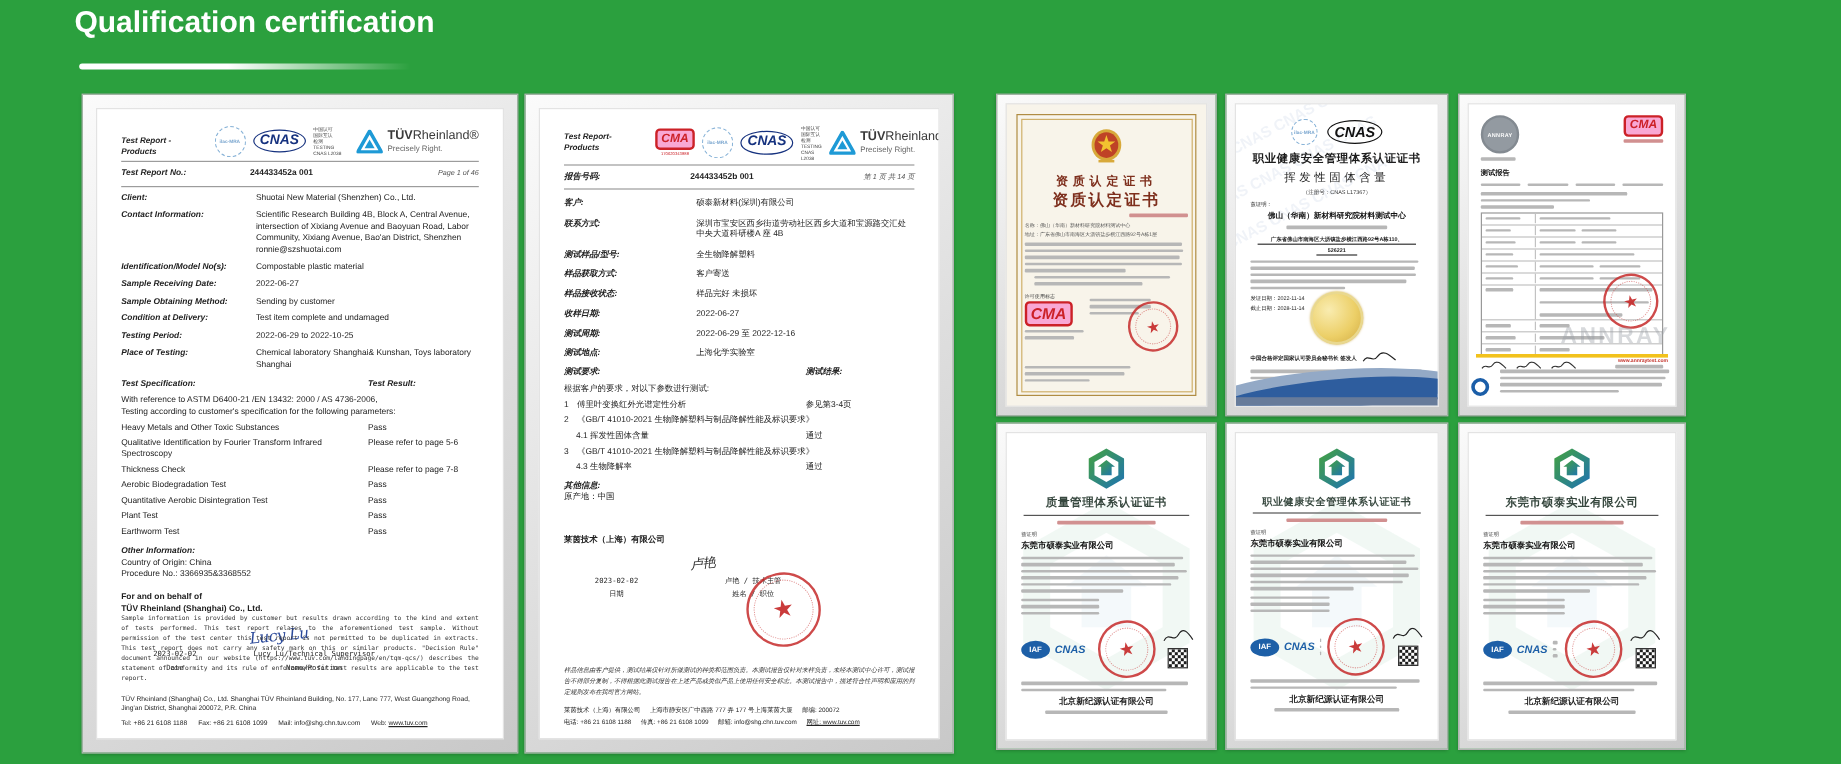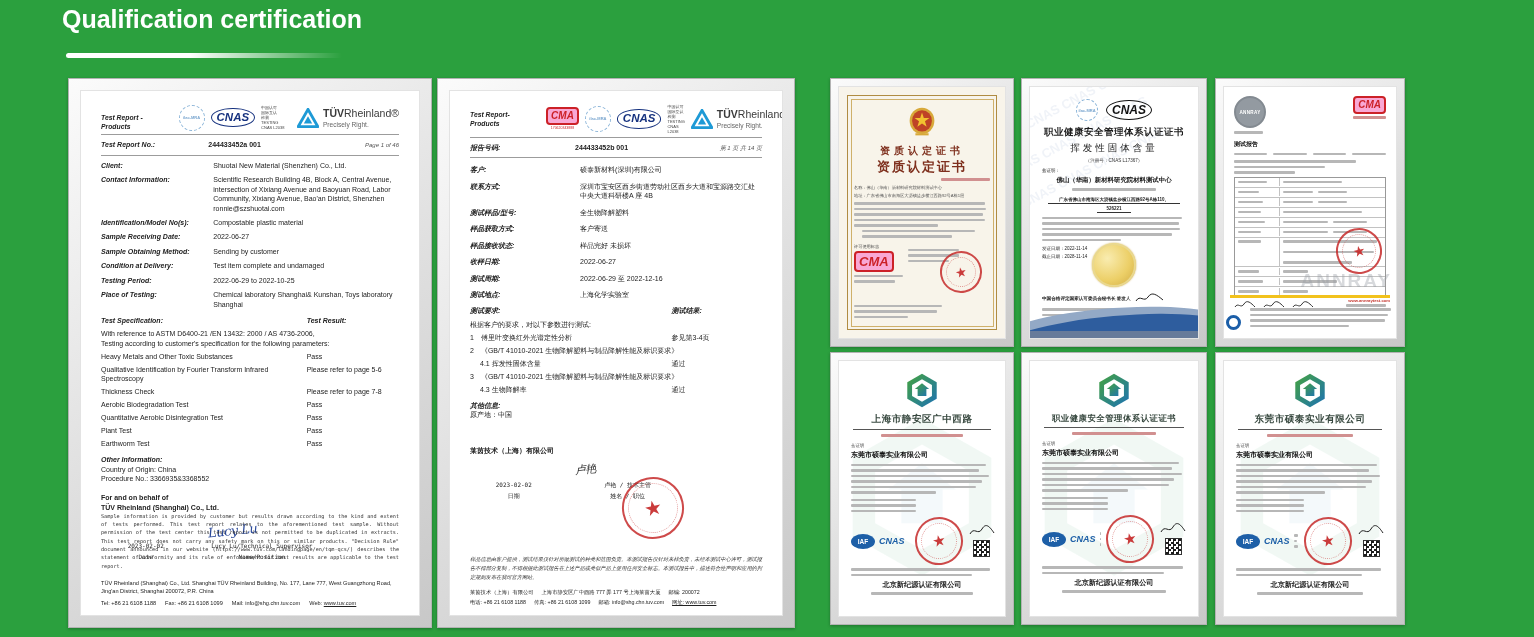--- a/index.html
+++ b/index.html
@@ -728,21 +728,21 @@
                 <linearGradient id="hg1" x1="0" y1="0" x2="1" y2="1">
                   <stop offset="0" stop-color="#45a33e"></stop>
                   <stop offset="1" stop-color="#1d72b5"></stop>
                 </linearGradient>
               </defs>
               <polygon points="20,1 38.5,11.5 38.5,32.5 20,43 1.5,32.5 1.5,11.5" fill="url(#hg1)"></polygon>
               <polygon points="20,8 32.5,15 32.5,29 20,36 7.5,29 7.5,15" fill="#fff"></polygon>
               <path d="M20 13 L29 20 H25.5 V29 H14.5 V20 H11 Z" fill="url(#hg1)"></path>
             </svg>
       </div>
-      <div class="m-title s10">上海市静安区广中西路</div>
+      <div class="m-title s10">质量管理体系认证证书</div>
       <div class="m-rule"></div>
       <div class="m-no">
             <div class="tline red"></div>
           </div>
       <div class="m-certify">兹证明</div>
       <div class="m-co">东莞市硕泰实业有限公司</div>
       <div style="margin-top:4px">
             <div class="tline" style="width: 95%;"></div>
             <div class="tline" style="width: 90%;"></div>
             <div class="tline" style="width: 97%;"></div>

